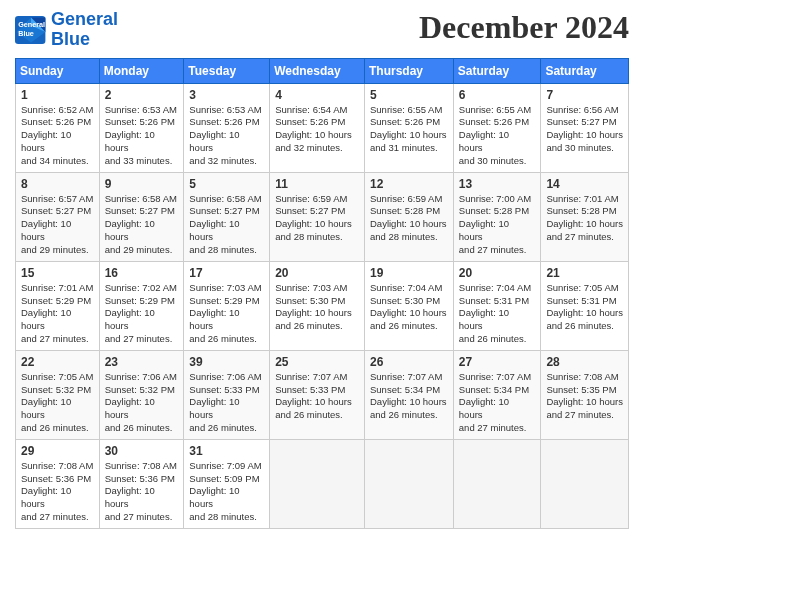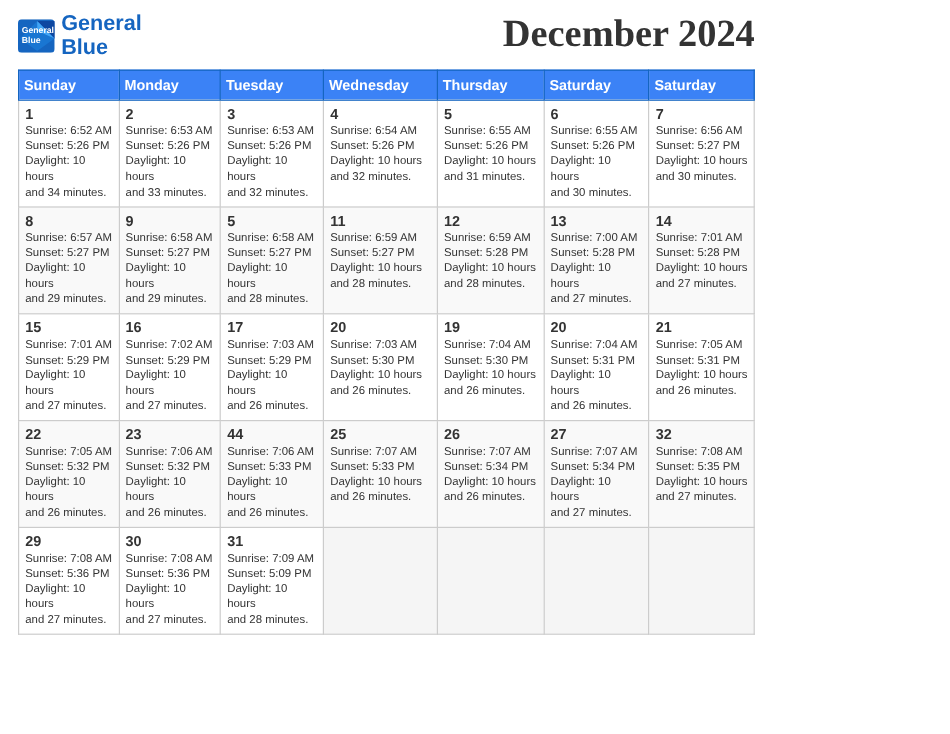--- a/index.html
+++ b/index.html
@@ -294,21 +294,21 @@
 and 26 minutes.</div>
           </td>
           <td>
             <span class="day-number">23</span>
             <div class="day-info" style="white-space: pre-line;">Sunrise: 7:06 AM
 Sunset: 5:32 PM
 Daylight: 10 hours
 and 26 minutes.</div>
           </td>
           <td>
-            <span class="day-number">44</span>
+            <span class="day-number">39</span>
             <div class="day-info" style="white-space: pre-line;">Sunrise: 7:06 AM
 Sunset: 5:33 PM
 Daylight: 10 hours
 and 26 minutes.</div>
           </td>
           <td>
             <span class="day-number">25</span>
             <div class="day-info" style="white-space: pre-line;">Sunrise: 7:07 AM
 Sunset: 5:33 PM
 Daylight: 10 hours
@@ -322,21 +322,21 @@
 and 26 minutes.</div>
           </td>
           <td>
             <span class="day-number">27</span>
             <div class="day-info" style="white-space: pre-line;">Sunrise: 7:07 AM
 Sunset: 5:34 PM
 Daylight: 10 hours
 and 27 minutes.</div>
           </td>
           <td>
-            <span class="day-number">32</span>
+            <span class="day-number">28</span>
             <div class="day-info" style="white-space: pre-line;">Sunrise: 7:08 AM
 Sunset: 5:35 PM
 Daylight: 10 hours
 and 27 minutes.</div>
           </td>
         </tr>
         <tr>
           <td>
             <span class="day-number">29</span>
             <div class="day-info" style="white-space: pre-line;">Sunrise: 7:08 AM

